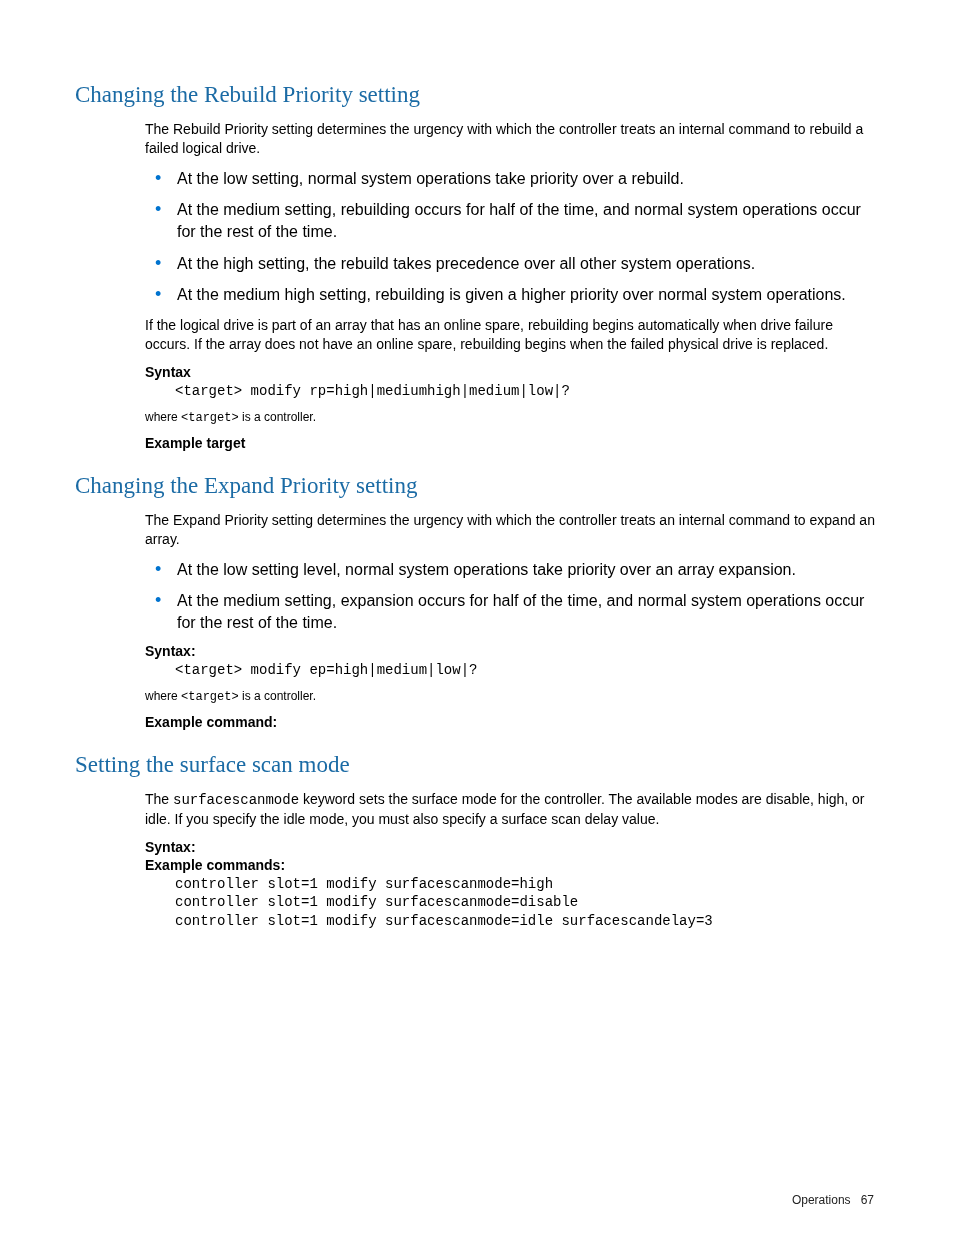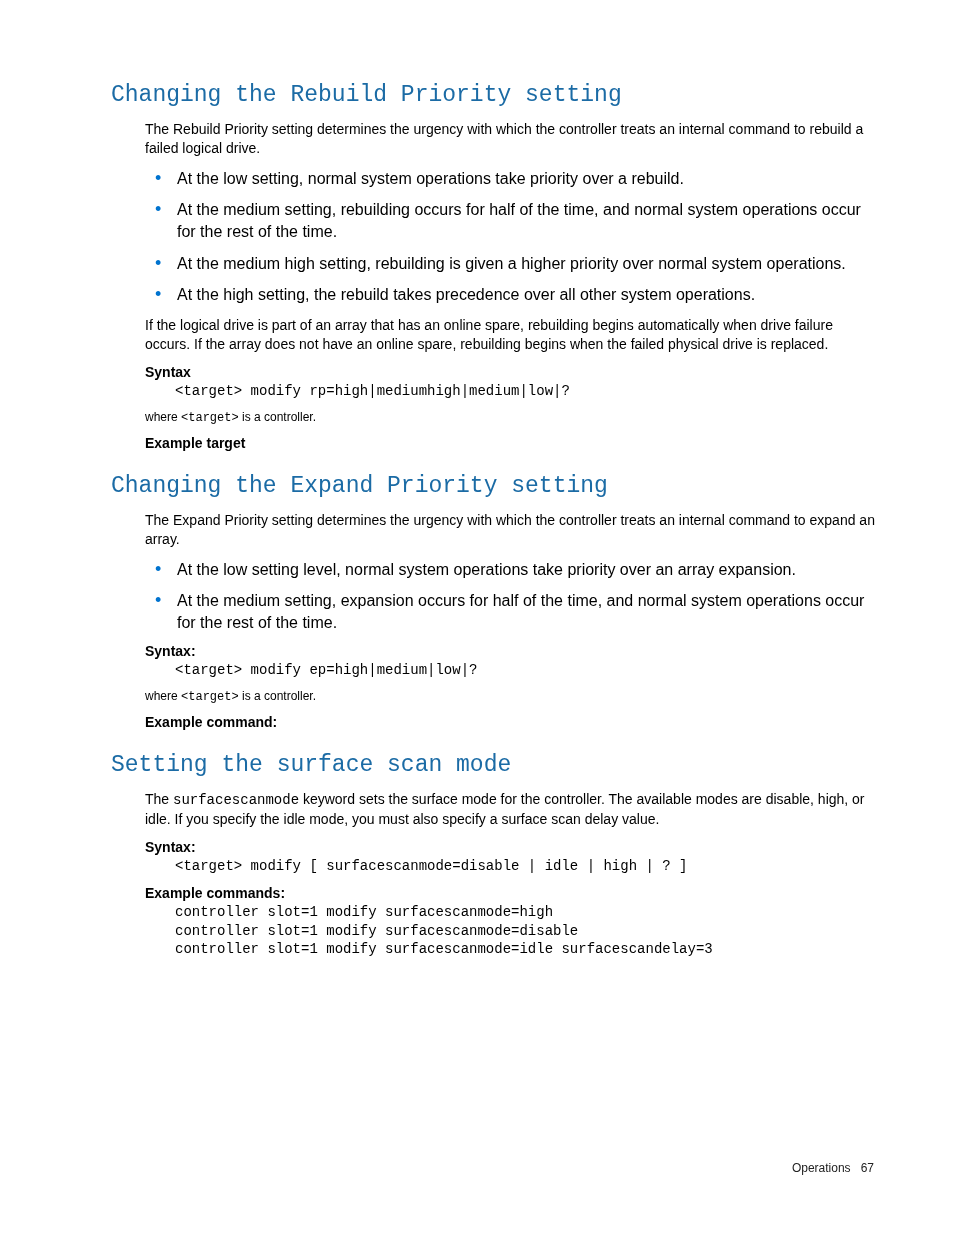--- a/index.html
+++ b/index.html
@@ -10,22 +10,21 @@
       font-family: Arial, Helvetica, sans-serif;
       color: #000;
       position: relative;
       padding: 82px 75px 50px 75px;
     }
     .h2 {
       color: #1b6ba5;
       font-size: 23px;
       font-weight: 400;
       margin-bottom: 12px;
-      font-family: Liberation Mono, monospace;
-      margin-left: 36px;
+      font-family: Liberation Serif, serif;
     }
     .body-indent {
       margin-left: 70px;
     }
     .para {
       font-size: 14px;
       line-height: 1.35;
       margin-bottom: 10px;
     }
     ul.bullets {
@@ -66,38 +65,38 @@
     .section-gap {
       margin-top: 22px;
     }
     .where {
       font-size: 12px;
       margin-bottom: 10px;
       margin-top: 6px;
     }
     .footer {
       position: absolute;
-      bottom: 60px;
+      bottom: 28px;
       right: 80px;
       font-size: 12px;
       color: #222;
     }
   </style>
 </head>
 <body>
 
 <div>
   <h2 class="h2">Changing the Rebuild Priority setting</h2>
   <div class="body-indent">
     <p class="para">The Rebuild Priority setting determines the urgency with which the controller treats an internal command to rebuild a failed logical drive.</p>
     <ul class="bullets">
       <li>At the low setting, normal system operations take priority over a rebuild.</li>
       <li>At the medium setting, rebuilding occurs for half of the time, and normal system operations occur for the rest of the time.</li>
+      <li>At the high setting, the rebuild takes precedence over all other system operations.</li>
       <li>At the medium high setting, rebuilding is given a higher priority over normal system operations.</li>
-      <li>At the high setting, the rebuild takes precedence over all other system operations.</li>
     </ul>
     <p class="para">If the logical drive is part of an array that has an online spare, rebuilding begins automatically when drive failure occurs. If the array does not have an online spare, rebuilding begins when the failed physical drive is replaced.</p>
     <p class="label">Syntax</p>
     <div class="code">&lt;target&gt; modify rp=high|mediumhigh|medium|low|?</div>
     <p class="where">
       <span>where </span><span class="code-inline">&lt;target&gt;</span><span> is a controller.</span>
     </p>
     <p class="label">Example target</p>
   </div>
 </div>
@@ -119,21 +118,20 @@
   </div>
 </div>
 
 <div class="section-gap">
   <h2 class="h2">Setting the surface scan mode</h2>
   <div class="body-indent">
     <p class="para">
       <span>The </span><span class="code-inline">surfacescanmode</span><span> keyword sets the surface mode for the controller. The available modes are disable, high, or idle. If you specify the idle mode, you must also specify a surface scan delay value.</span>
     </p>
     <p class="label">Syntax:</p>
-    <div class="code">&lt;target&gt; modify [ surfacescanmode=disable | idle | high | ? ]</div>
     <p class="label">Example commands:</p>
     <div class="code">controller slot=1 modify surfacescanmode=high
 controller slot=1 modify surfacescanmode=disable
 controller slot=1 modify surfacescanmode=idle surfacescandelay=3</div>
   </div>
 </div>
 
 <div class="footer">
   <span>Operations</span>&nbsp;&nbsp;&nbsp;<span>67</span>
 </div>

